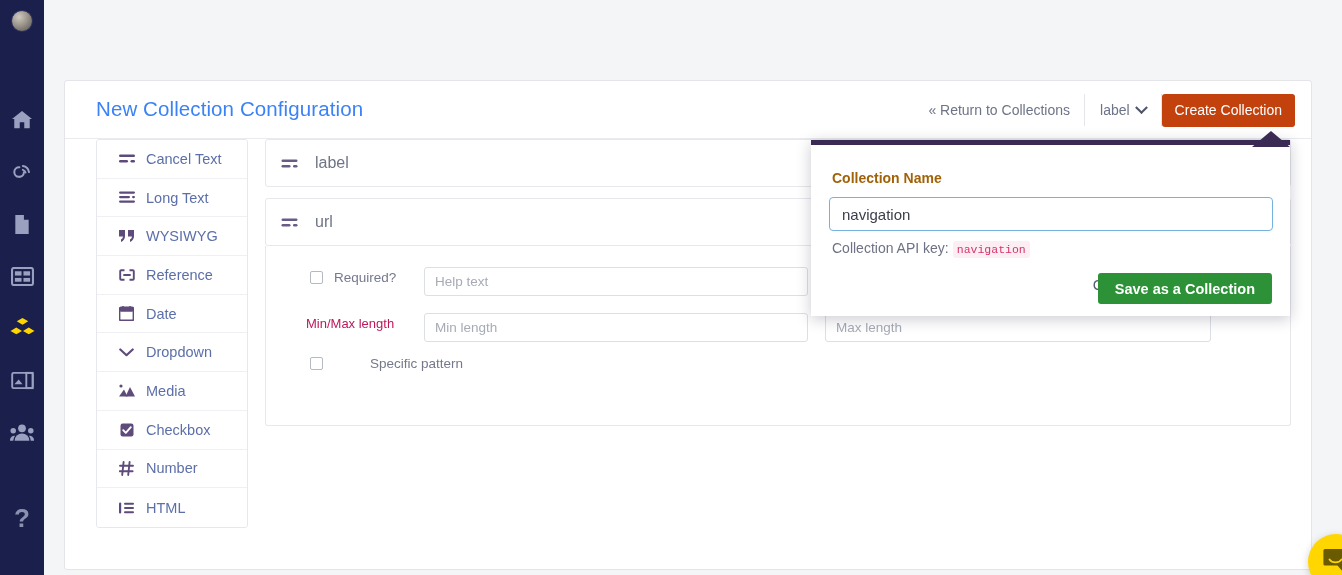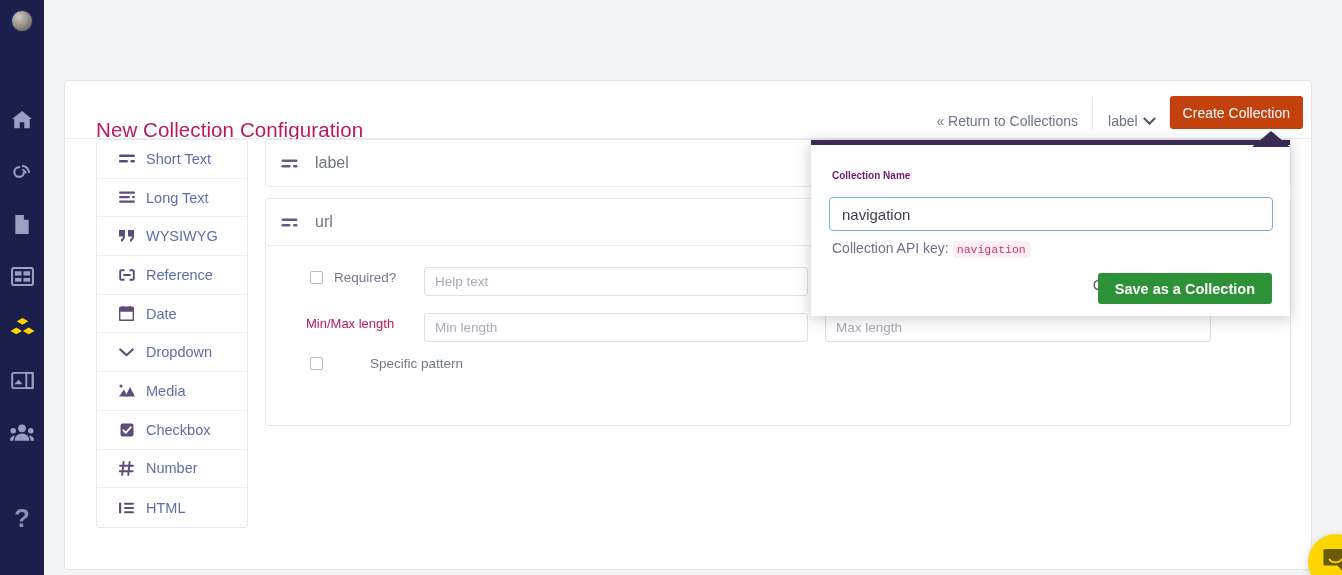--- a/index.html
+++ b/index.html
@@ -78,27 +78,26 @@
   }
   .main-card {
     position: absolute; left: 20px; top: 52px; width: 1248px; min-height: 490px;
     background: #ffffff; border: 1px solid #e3e5e9; border-radius: 3px;
   }
   .card-head {
     position: relative; height: 58px; border-bottom: 1px solid #e8eaee;
   }
   .page-title {
     position: absolute; left: 31px; top: 16px;
-    font-size: 20.5px; color: #be185d; font-weight: normal;
+    font-size: 20.5px; color: #3b82f6; font-weight: normal;
     letter-spacing: .1px;
-    margin-top: 21px;
   }
   .head-actions {
-    position: absolute; right: 8px; top: 10px;
-    display: flex; align-items: flex-end; height: 38px;
+    position: absolute; right: 16px; top: 10px;
+    display: flex; align-items: center; height: 38px;
   }
   .return-link {
     font-size: 14px; color: #6e7387; text-decoration: none;
     padding-right: 14px; white-space: nowrap;
   }
   .divider-v { width: 1px; height: 32px; background: #e4e6ea; }
   .label-select {
     display: flex; align-items: center; gap: 7px;
     padding: 0 15px; font-size: 14px; color: #6e7387; cursor: pointer;
   }
@@ -169,21 +168,21 @@
     box-shadow: 0 3px 14px rgba(20,20,50,.22);
     z-index: 40;
   }
   .pop-arrow {
     position: absolute; left: 1252px; top: 131px;
     width: 0; height: 0;
     border-left: 19px solid transparent; border-right: 19px solid transparent;
     border-bottom: 16px solid #3b2a53;
     z-index: 41;
   }
-  .pop-title { position: absolute; left: 21px; top: 25px; font-size: 10px; font-weight: bold; color: #701a75; }
+  .pop-title { position: absolute; left: 21px; top: 25px; font-size: 14px; font-weight: bold; color: #a16207; }
   .pop-input {
     position: absolute; left: 18px; top: 52px; width: 444px; height: 34px;
     border: 1px solid #74b3e0; border-radius: 4px;
     padding: 0 12px; font-size: 15px; color: #3b3f4c;
     font-family: "Liberation Sans", sans-serif; outline: none;
   }
   .pop-apikey { position: absolute; left: 21px; top: 95px; font-size: 14px; color: #6d7284; }
   .pop-apikey .code {
     font-family: "Liberation Mono", monospace; font-size: 11.5px;
     color: #d6336c; background: #fdeef3; padding: 2px 4px; border-radius: 3px;
@@ -320,21 +319,21 @@
         <div class="type-list">
 
           <div class="type-item">
             <span class="ticon">
               <svg width="16" height="11" viewBox="0 0 16 11" fill="currentColor">
                 <rect x="0" y="1.5" width="16" height="2.4" rx="1.2"></rect>
                 <rect x="0" y="7" width="9" height="2.4" rx="1.2"></rect>
                 <rect x="11.5" y="7" width="4.5" height="2.4" rx="1.2"></rect>
               </svg>
             </span>
-            <span>Short Text</span>
+            <span>Cancel Text</span>
           </div>
 
           <div class="type-item">
             <span class="ticon">
               <svg width="16" height="13" viewBox="0 0 16 13" fill="currentColor">
                 <rect x="0" y="0.5" width="16" height="2.2" rx="1.1"></rect>
                 <rect x="0" y="5" width="11" height="2.2" rx="1.1"></rect>
                 <rect x="13" y="5" width="3" height="2.2" rx="1.1"></rect>
                 <rect x="0" y="9.5" width="16" height="2.2" rx="1.1"></rect>
               </svg>

